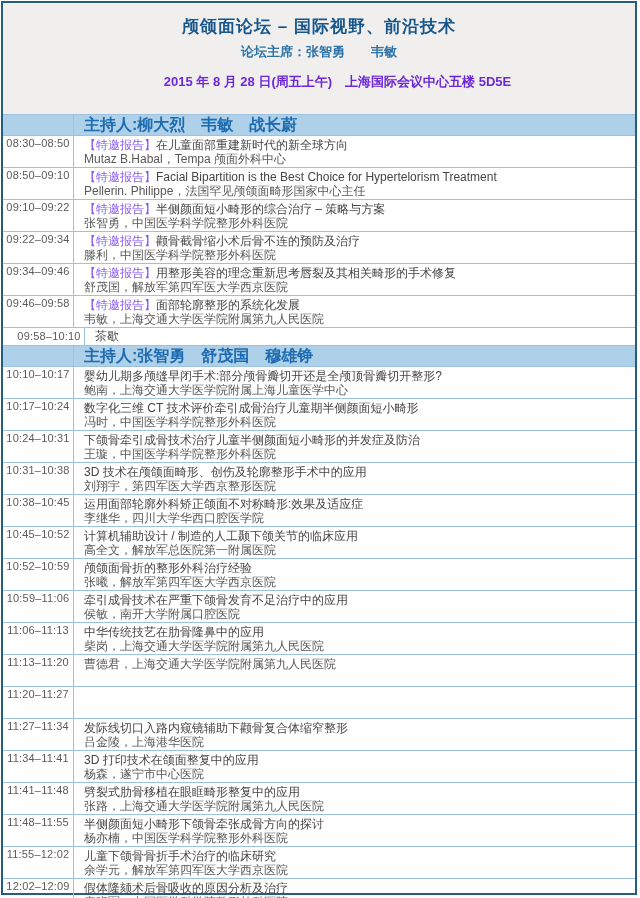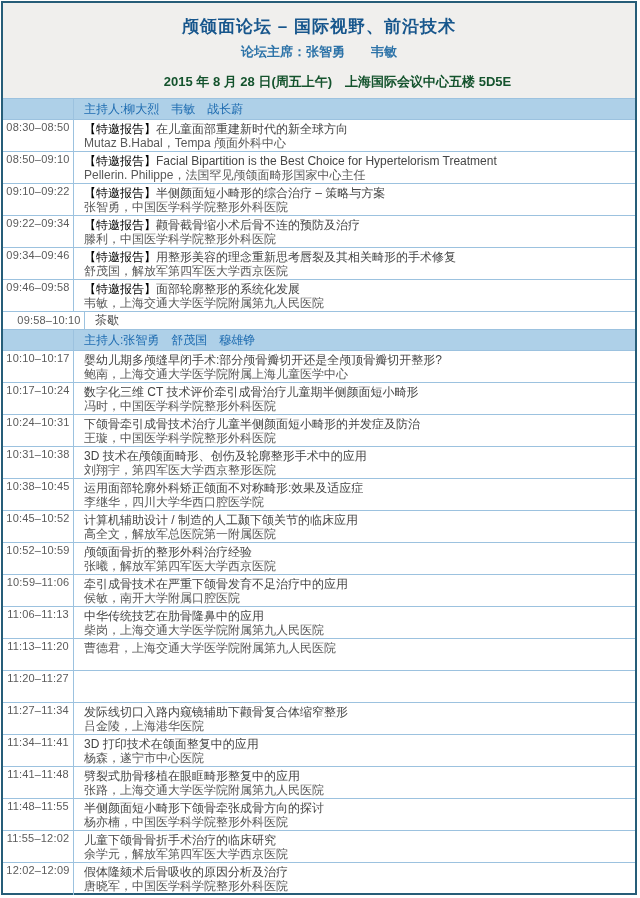--- a/index.html
+++ b/index.html
@@ -12,40 +12,40 @@
   }
   .sheet {
     position:absolute; left:1px; top:1px;
     width:636px; height:894px;
     border:2px solid #265d78;
     background:#ffffff;
     box-sizing:border-box;
   }
   
   .header {
-    height:96px; box-sizing:border-box;
+    height:112px; box-sizing:border-box;
     background:#f0efed;
     border-bottom:1px solid #9cc2df;
     text-align:center;
   }
   .header .title {
     padding-top:12px;
     font-size:17px; font-weight:bold;
     color:#17568c;
     letter-spacing:1px;
   }
   .header .chair {
     margin-top:5px;
     font-size:13px; font-weight:bold;
     color:#2d73a8;
   }
   .header .datetime {
     margin-top:12px;
     font-size:13px; font-weight:bold;
-    color:#14532d;
+    color:#6d28d9;
     padding-left:37px;
   }
   
   .rows { }
   .row {
     display:flex;
     border-bottom:1px solid #9cc2df;
     box-sizing:border-box;
     overflow:hidden;
   }
@@ -70,24 +70,24 @@
   .session .line-title {
     font-size:12px; line-height:14px;
     color:#454545;
     white-space:nowrap;
   }
   .session .line-speaker {
     font-size:12px; line-height:14px;
     color:#585858;
     white-space:nowrap;
   }
-  .tag { color:#000000;margin-top:48px; }
+  .tag { color:#8b5cf6;margin-top:48px; }
   .moderator .cell-content {
-    font-size:12px; line-height:16px;
-    font-weight:normal; color:#1d6bb0;
+    font-size:16px; line-height:16px;
+    font-weight:bold; color:#1d6bb0;
     white-space:nowrap;
   }
   .break .cell-content {
     font-size:12px; line-height:13px;
     color:#454545;
   }
   .break .cell-time { padding-top:2px;margin-left:11px; }
 </style>
 </head>
 <body>

